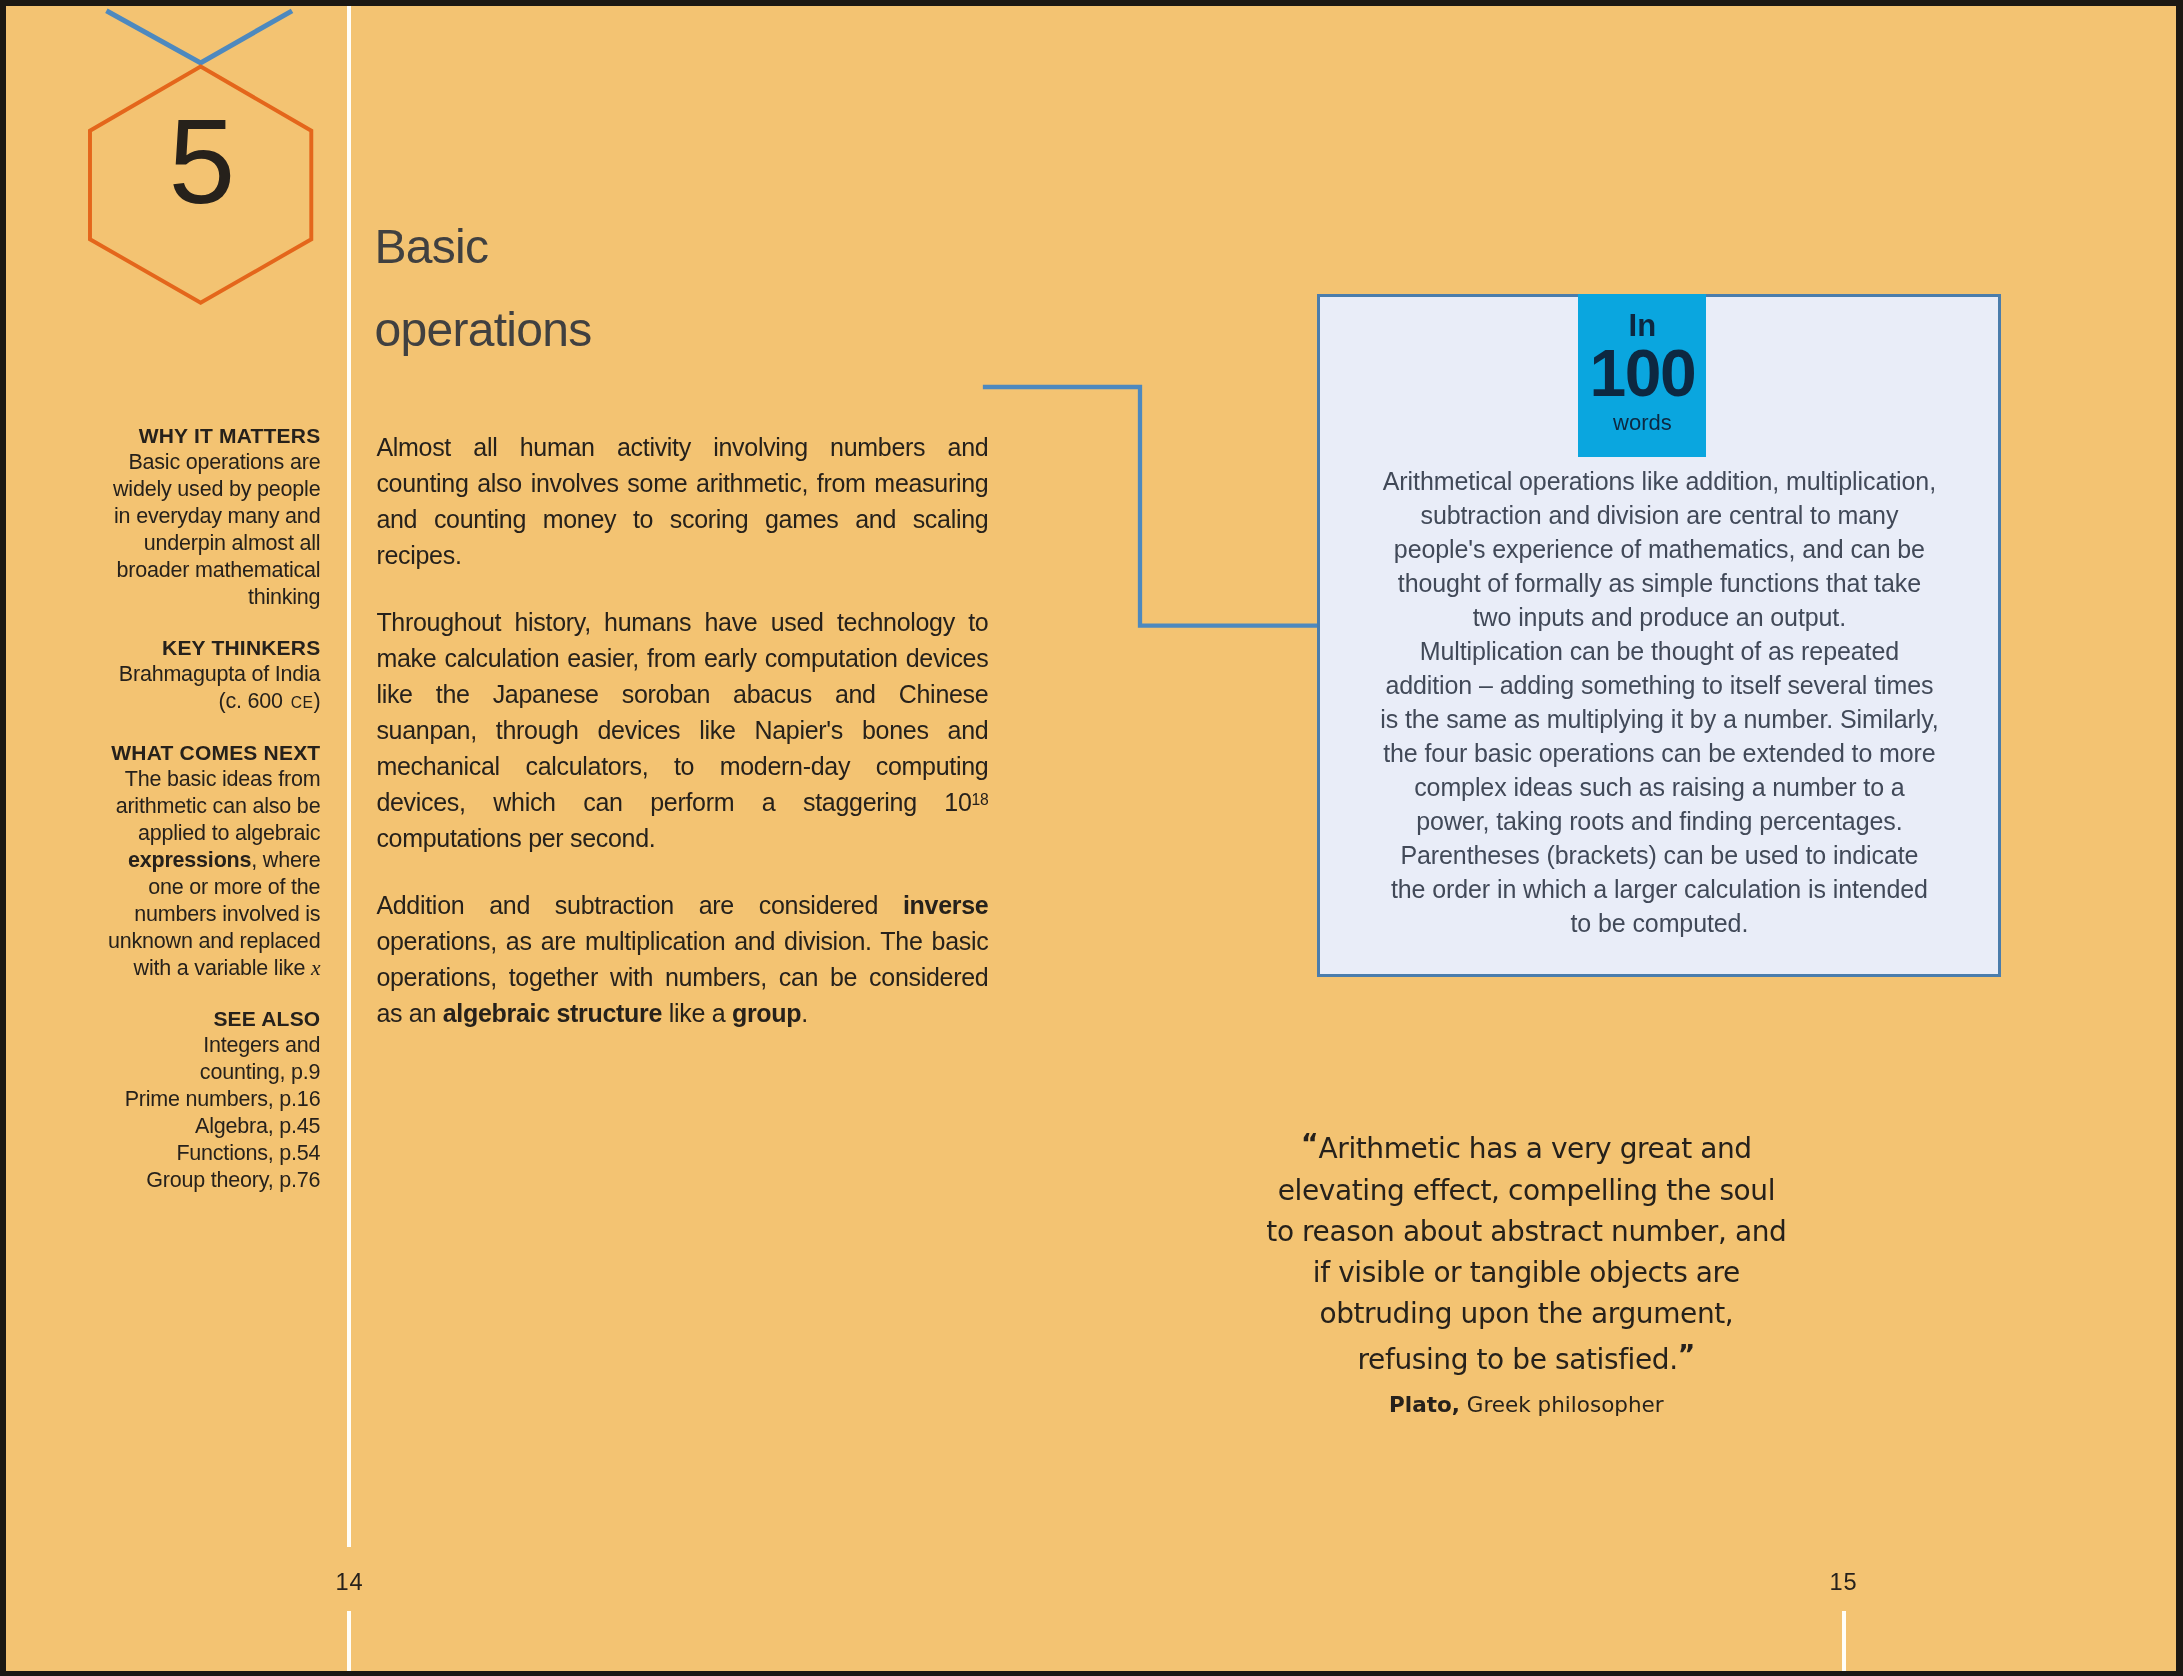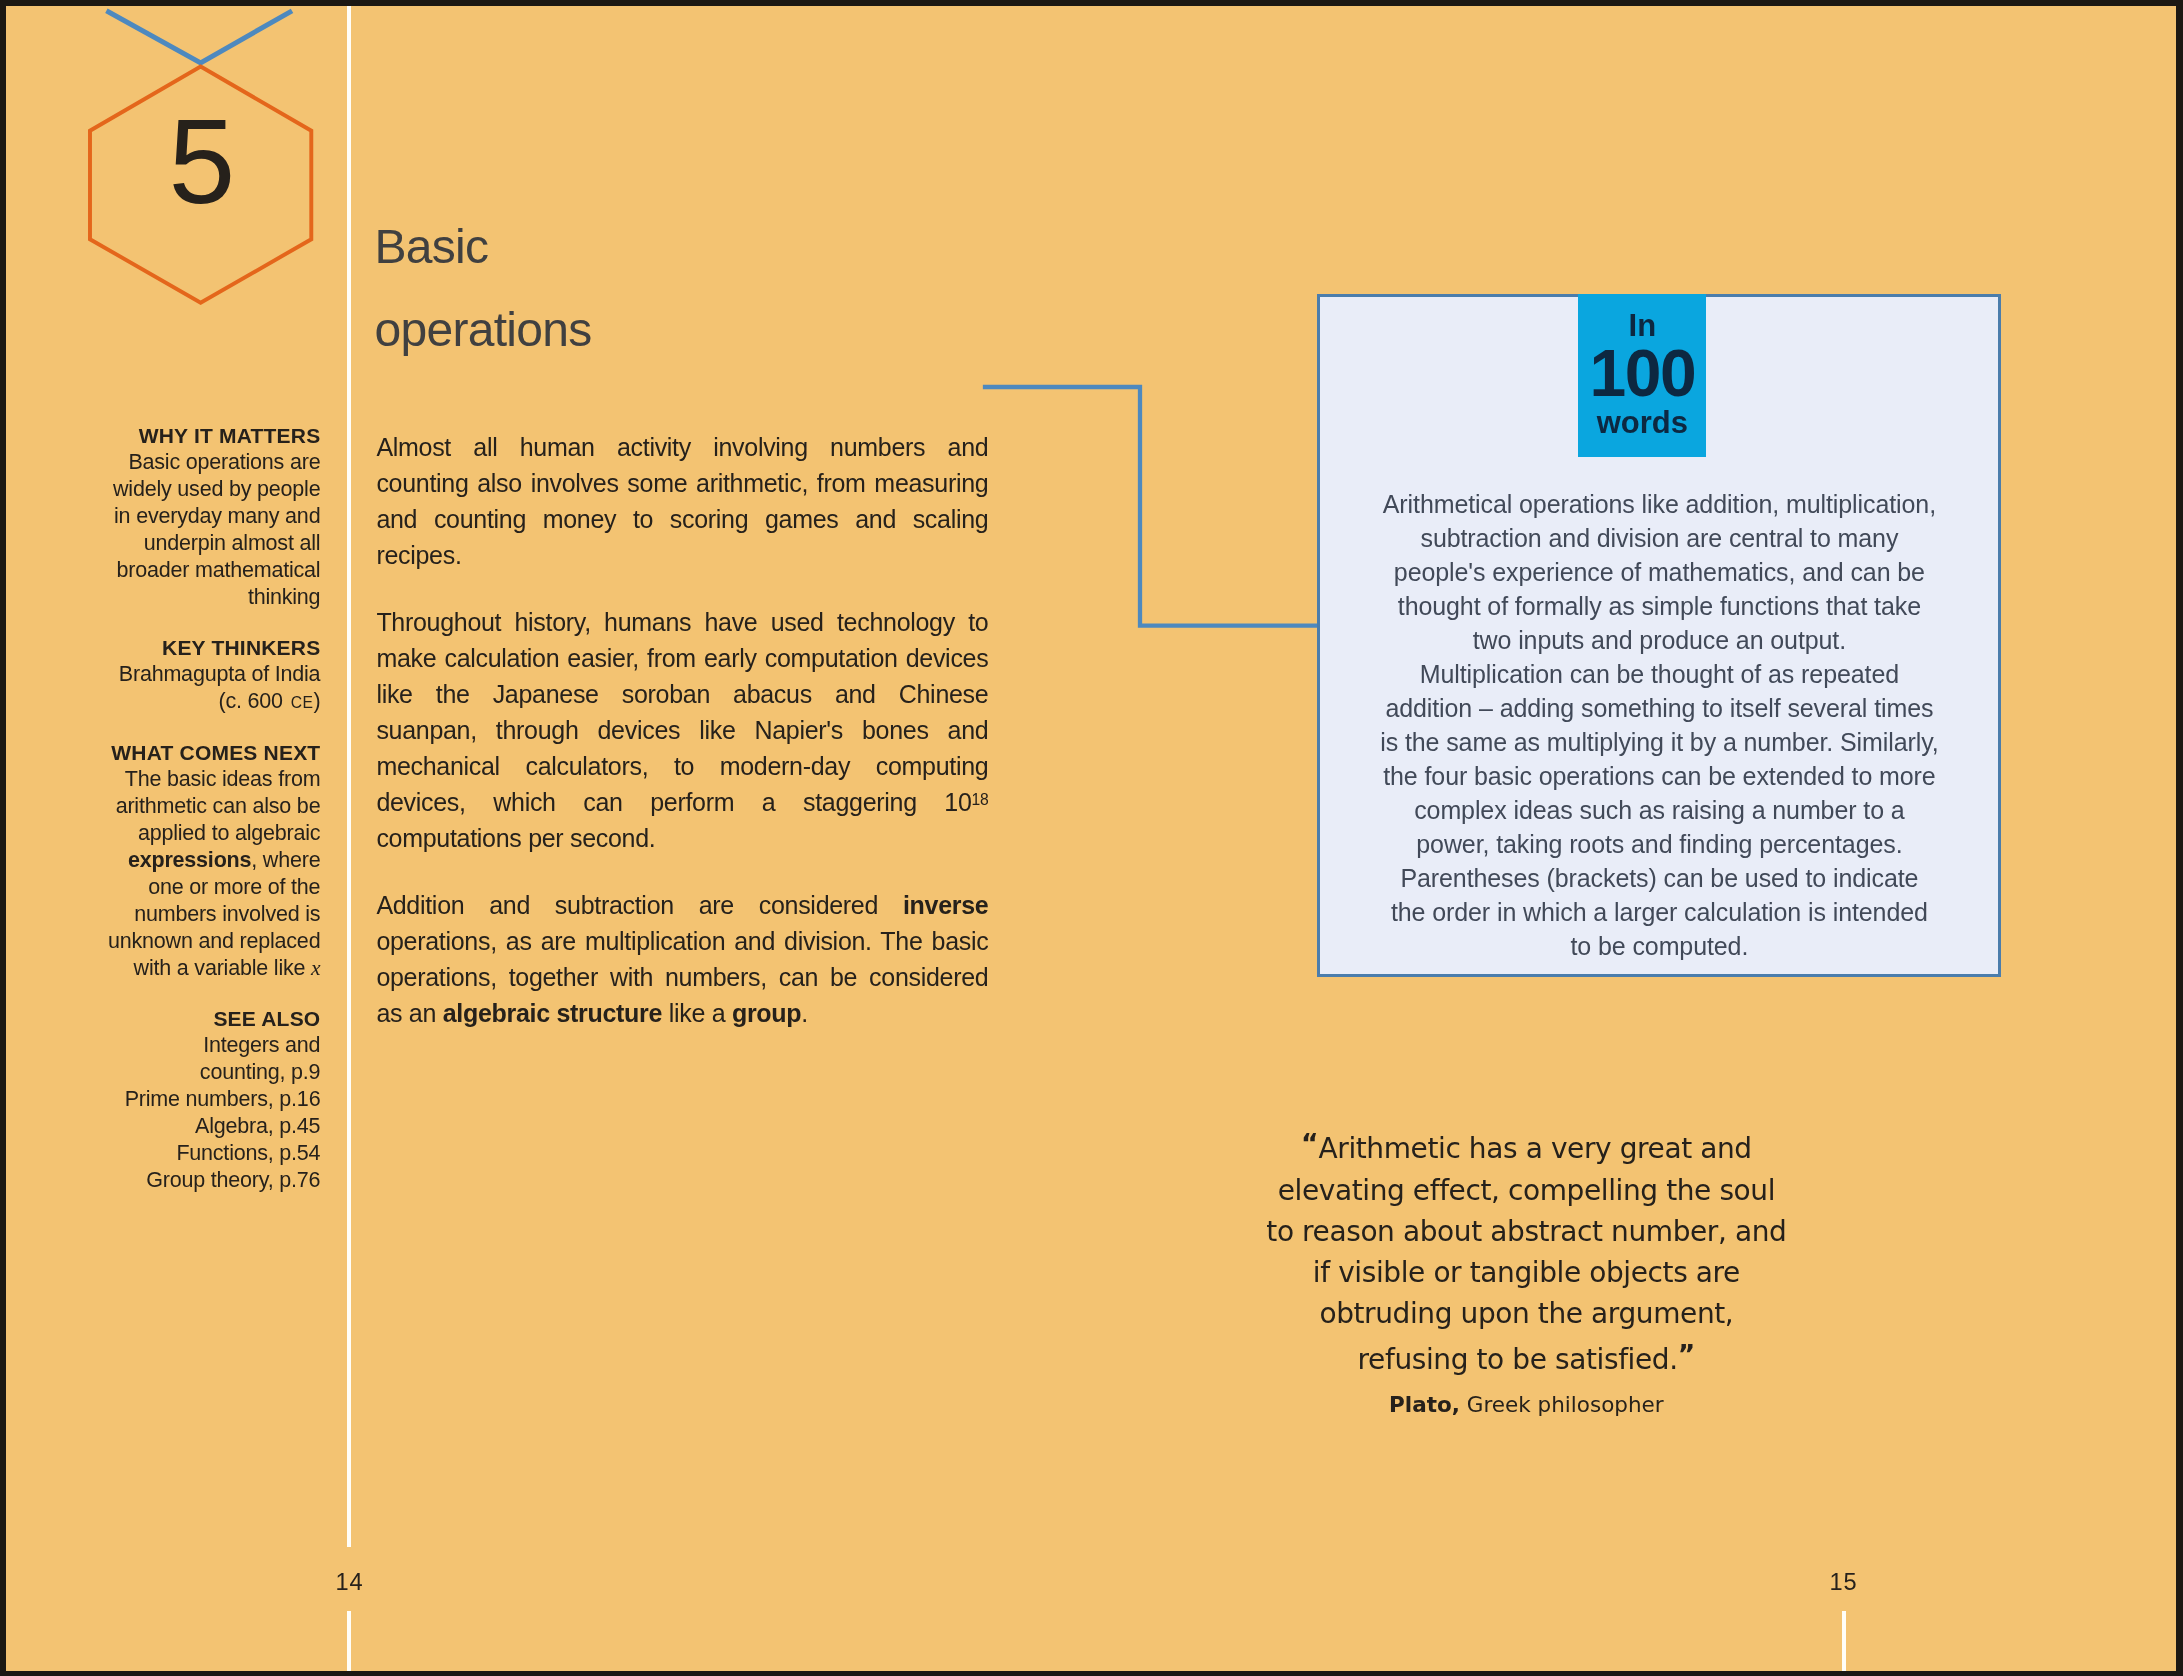--- a/index.html
+++ b/index.html
@@ -72,23 +72,23 @@
     background:#E9EDF8;border:3.6px solid #4B7DAC;box-sizing:border-box;
   }
   .infobox-tab{
     position:absolute;left:258px;top:-3.6px;width:128px;height:163px;
     background:#0AA6DF;color:#0D2841;
     display:flex;flex-direction:column;align-items:center;justify-content:center;
     text-align:center;
   }
   .tab-line1{font-weight:700;font-size:31px;line-height:33px;}
   .tab-line2{font-weight:700;font-size:66px;line-height:63px;letter-spacing:-1.4px;}
-  .tab-line3{font-weight:700;font-size:31px;line-height:36px;}
+  .tab-line3{font-weight:400;font-size:22px;line-height:36px;}
   .infobox-text{
-    position:absolute;left:14.3px;right:14.3px;top:190px;
+    position:absolute;left:14.3px;right:14.3px;top:167px;
     text-align:center;color:#414958;
     font-size:25px;line-height:34px;font-weight:300;letter-spacing:-0.1px;
   }
 
   
   .quote{
     position:absolute;left:1209px;top:1117px;width:622px;
     text-align:center;color:#26211B;
     font-family:"DejaVu Sans", sans-serif;
     font-size:28px;line-height:41px;letter-spacing:-0.4px;

